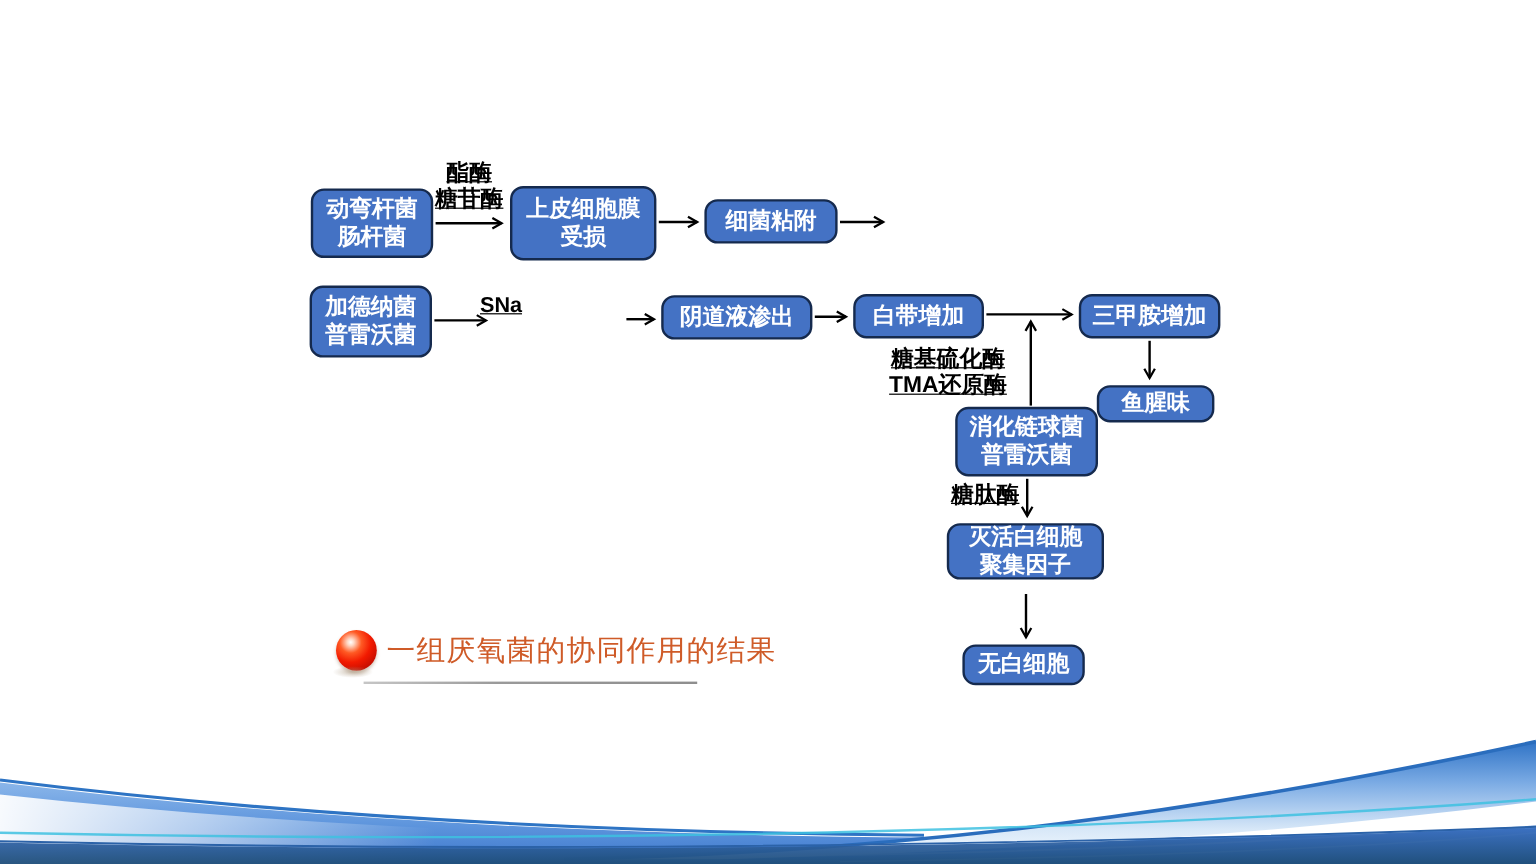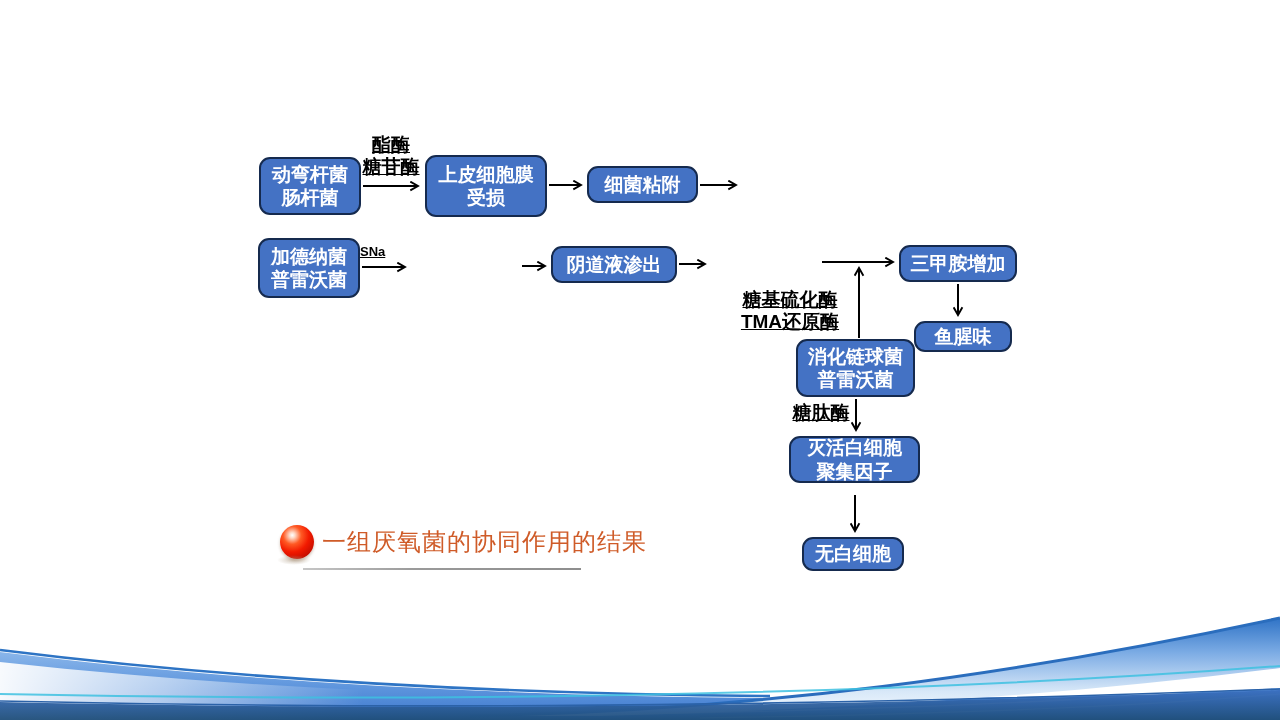--- a/index.html
+++ b/index.html
@@ -32,21 +32,21 @@
   .elabel{
     position:absolute;
     color:#000;
     font-weight:bold;
     font-size:19px;
     line-height:1.18;
     text-align:center;
     white-space:pre-line;
     text-decoration:underline;
   }
-  .elabel.small{font-size:13px;}
+  .elabel.small{font-size:18px;margin-left:40px;}
   
   #arrows{position:absolute;left:0;top:0;width:1280px;height:720px;pointer-events:none;}
   
   #footer-note{position:absolute;left:278px;top:519px;width:420px;height:60px;text-decoration:underline;}
   #red-ball{
     position:absolute;left:2px;top:6px;width:34px;height:34px;border-radius:50%;
     background:radial-gradient(circle at 36% 30%, #ffffff 0%, #ffd7c4 9%, #ff5a24 28%, #f21a00 52%, #cf1000 72%, #8f0a00 100%);
     box-shadow:0 2px 3px rgba(150,120,90,.45);
   }
   #red-ball::after{
@@ -98,20 +98,21 @@
   <div class="elabel" style="left:350px;top:134px;width:82px">酯酶
 糖苷酶</div>
   <div class="fbox" style="left:425px;top:155px;width:122px;height:62px">上皮细胞膜
 受损</div>
   <div class="fbox" style="left:587px;top:166px;width:111px;height:37px">细菌粘附</div>
 
   <div class="fbox" style="left:258px;top:238px;width:102px;height:60px">加德纳菌
 普雷沃菌</div>
   <div class="elabel small" style="left:360px;top:244px;width:42px;text-align:left">SNa</div>
   <div class="fbox" style="left:551px;top:246px;width:126px;height:37px">阴道液渗出</div>
+  <div class="fbox" style="left:711px;top:245px;width:109px;height:37px">白带增加</div>
   <div class="fbox" style="left:899px;top:245px;width:118px;height:37px">三甲胺增加</div>
   <div class="fbox" style="left:914px;top:321px;width:98px;height:31px">鱼腥味</div>
 
   <div class="elabel" style="left:728px;top:289px;width:124px">糖基硫化酶
 TMA还原酶</div>
   <div class="fbox" style="left:796px;top:339px;width:119px;height:58px">消化链球菌
 普雷沃菌</div>
   <div class="elabel" style="left:790px;top:402px;width:62px;text-align:center">糖肽酶</div>
   <div class="fbox" style="left:789px;top:436px;width:131px;height:47px">灭活白细胞
 聚集因子</div>

